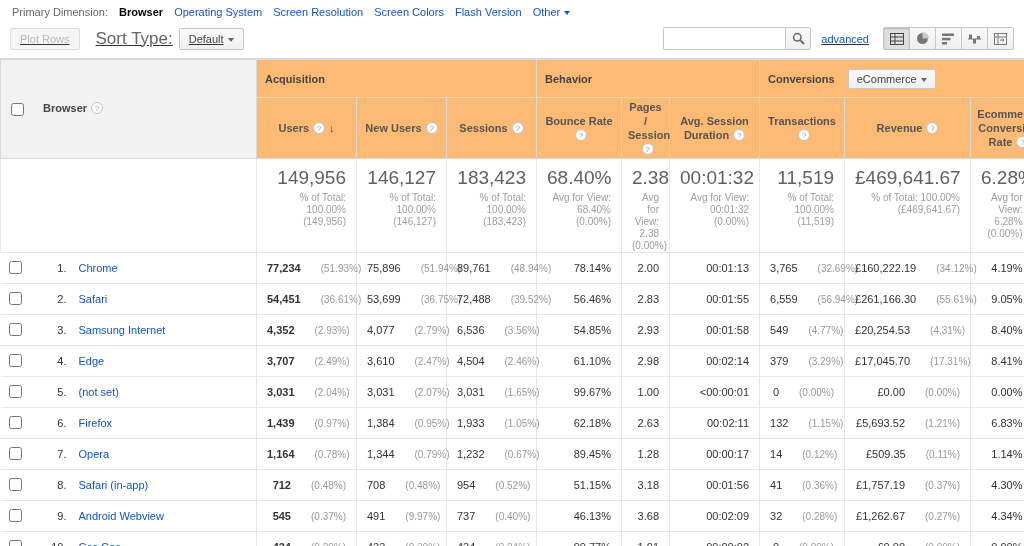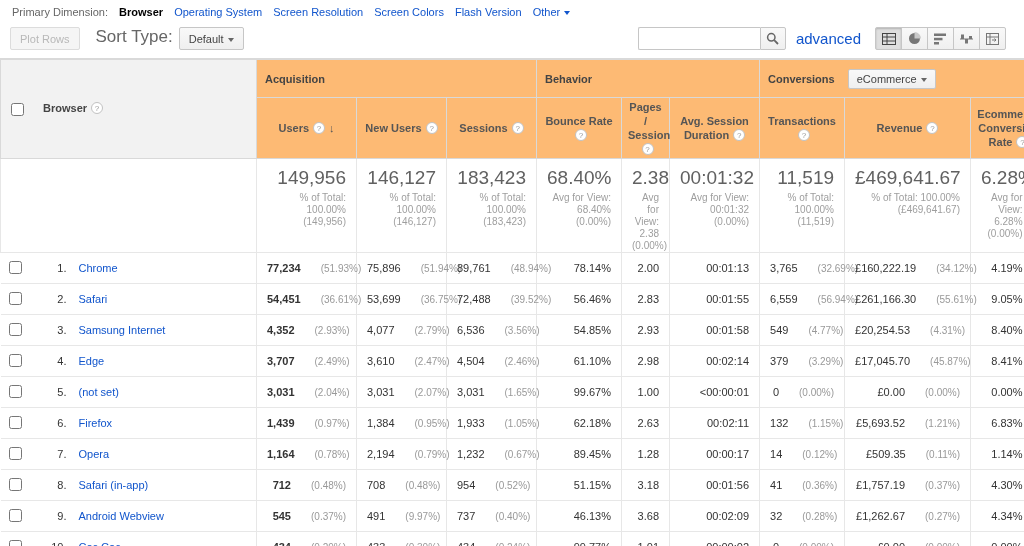--- a/index.html
+++ b/index.html
@@ -9,32 +9,32 @@
   
   .dim-bar { padding:6px 0 4px 12px; font-size:11px; color:#666; white-space:nowrap; }
   .dim-label { color:#666; }
   .dim-link { color:#1155cc; text-decoration:none; margin-left:8px; cursor:pointer; }
   .dim-link.selected { color:#000; font-weight:bold; margin-left:8px; }
   .caret { display:inline-block; width:0; height:0; border-left:3px solid transparent;
     border-right:3px solid transparent; border-top:4px solid #666; margin-left:4px; vertical-align:1px; }
   .caret.blue { border-top-color:#1155cc; }
 
   
-  .toolbar { display:flex; padding:5px 18px 8px 10px; }
+  .toolbar { display:flex; align-items:center; padding:5px 10px 8px 10px;text-decoration:underline; }
   .btn { font-family:inherit; font-size:11px; color:#444; background:linear-gradient(#f9f9f9,#efefef);
     border:1px solid #c6c6c6; border-radius:2px; padding:4px 9px; cursor:pointer; white-space:nowrap; }
   .btn.disabled { color:#b8b8b8; background:#f5f5f5; border-color:#dcdcdc; }
   .toolbar .btn + .btn { margin-left:8px; }
   .sort-label { font-size:17px; color:#666; margin:0 6px 0 16px; }
   .toolbar-right { margin-left:auto; display:flex; align-items:center; }
   .search-input { width:122px; height:23px; border:1px solid #c6c6c6; border-right:none;
     border-radius:2px 0 0 2px; padding:0 6px; font-size:11px; font-family:inherit; }
   .search-btn { width:26px; height:23px; border:1px solid #c6c6c6; border-radius:0 2px 2px 0;
     background:linear-gradient(#f9f9f9,#efefef); cursor:pointer; display:flex; align-items:center; justify-content:center; }
-  .advanced-link { font-size:15px; color:#1155cc; text-decoration:none; margin:0 14px 0 10px; cursor:pointer; }
+  .advanced-link { font-size:11px; color:#1155cc; text-decoration:none; margin:0 14px 0 10px; cursor:pointer; }
   .view-group { display:flex; }
   .view-btn { width:27px; height:23px; border:1px solid #c6c6c6; background:linear-gradient(#f9f9f9,#efefef);
     display:flex; align-items:center; justify-content:center; cursor:pointer; margin-left:-1px; }
   .view-btn:first-child { margin-left:0; border-radius:2px 0 0 2px; }
   .view-btn:last-child { border-radius:0 2px 2px 0; }
   .view-btn.active { background:#dfdfdf; box-shadow:inset 0 1px 2px rgba(0,0,0,.2); }
 
   
   .table-wrap { width:1024px; overflow:hidden; border-top:1px solid #d9d9d9; }
   table { border-collapse:collapse; table-layout:fixed; width:1090px; font-size:11px; }
@@ -269,21 +269,21 @@
   <tr class="data-row">
     <td class="cb"><input type="checkbox" style=""></td>
     <td class="browser-cell"><span class="idx">4.</span><a class="browser-link">Edge</a></td>
     <td class="num"><span class="val-bold">3,707</span><span class="pct">(2.49%)</span></td>
     <td class="num"><span>3,610</span><span class="pct">(2.47%)</span></td>
     <td class="num"><span>4,504</span><span class="pct">(2.46%)</span></td>
     <td class="num"><span>61.10%</span></td>
     <td class="num"><span>2.98</span></td>
     <td class="num"><span>00:02:14</span></td>
     <td class="num"><span>379</span><span class="pct">(3.29%)</span></td>
-    <td class="num"><span>£17,045.70</span><span class="pct">(45.87%)</span></td>
+    <td class="num"><span>£17,045.70</span><span class="pct">(17.31%)</span></td>
     <td class="num ecom"><span>8.41%</span></td>
   </tr>
 
   <tr class="data-row">
     <td class="cb"><input type="checkbox" style=""></td>
     <td class="browser-cell"><span class="idx">5.</span><a class="browser-link">(not set)</a></td>
     <td class="num"><span class="val-bold">3,031</span><span class="pct">(2.04%)</span></td>
     <td class="num"><span>3,031</span><span class="pct">(2.07%)</span></td>
     <td class="num"><span>3,031</span><span class="pct">(1.65%)</span></td>
     <td class="num"><span>99.67%</span></td>
@@ -305,21 +305,21 @@
     <td class="num"><span>00:02:11</span></td>
     <td class="num"><span>132</span><span class="pct">(1.15%)</span></td>
     <td class="num"><span>£5,693.52</span><span class="pct">(1.21%)</span></td>
     <td class="num ecom"><span>6.83%</span></td>
   </tr>
 
   <tr class="data-row">
     <td class="cb"><input type="checkbox" style=""></td>
     <td class="browser-cell"><span class="idx">7.</span><a class="browser-link">Opera</a></td>
     <td class="num"><span class="val-bold">1,164</span><span class="pct">(0.78%)</span></td>
-    <td class="num"><span>2,194</span><span class="pct">(0.79%)</span></td>
+    <td class="num"><span>1,344</span><span class="pct">(0.79%)</span></td>
     <td class="num"><span>1,232</span><span class="pct">(0.67%)</span></td>
     <td class="num"><span>89.45%</span></td>
     <td class="num"><span>1.28</span></td>
     <td class="num"><span>00:00:17</span></td>
     <td class="num"><span>14</span><span class="pct">(0.12%)</span></td>
     <td class="num"><span>£509.35</span><span class="pct">(0.11%)</span></td>
     <td class="num ecom"><span>1.14%</span></td>
   </tr>
 
   <tr class="data-row">

